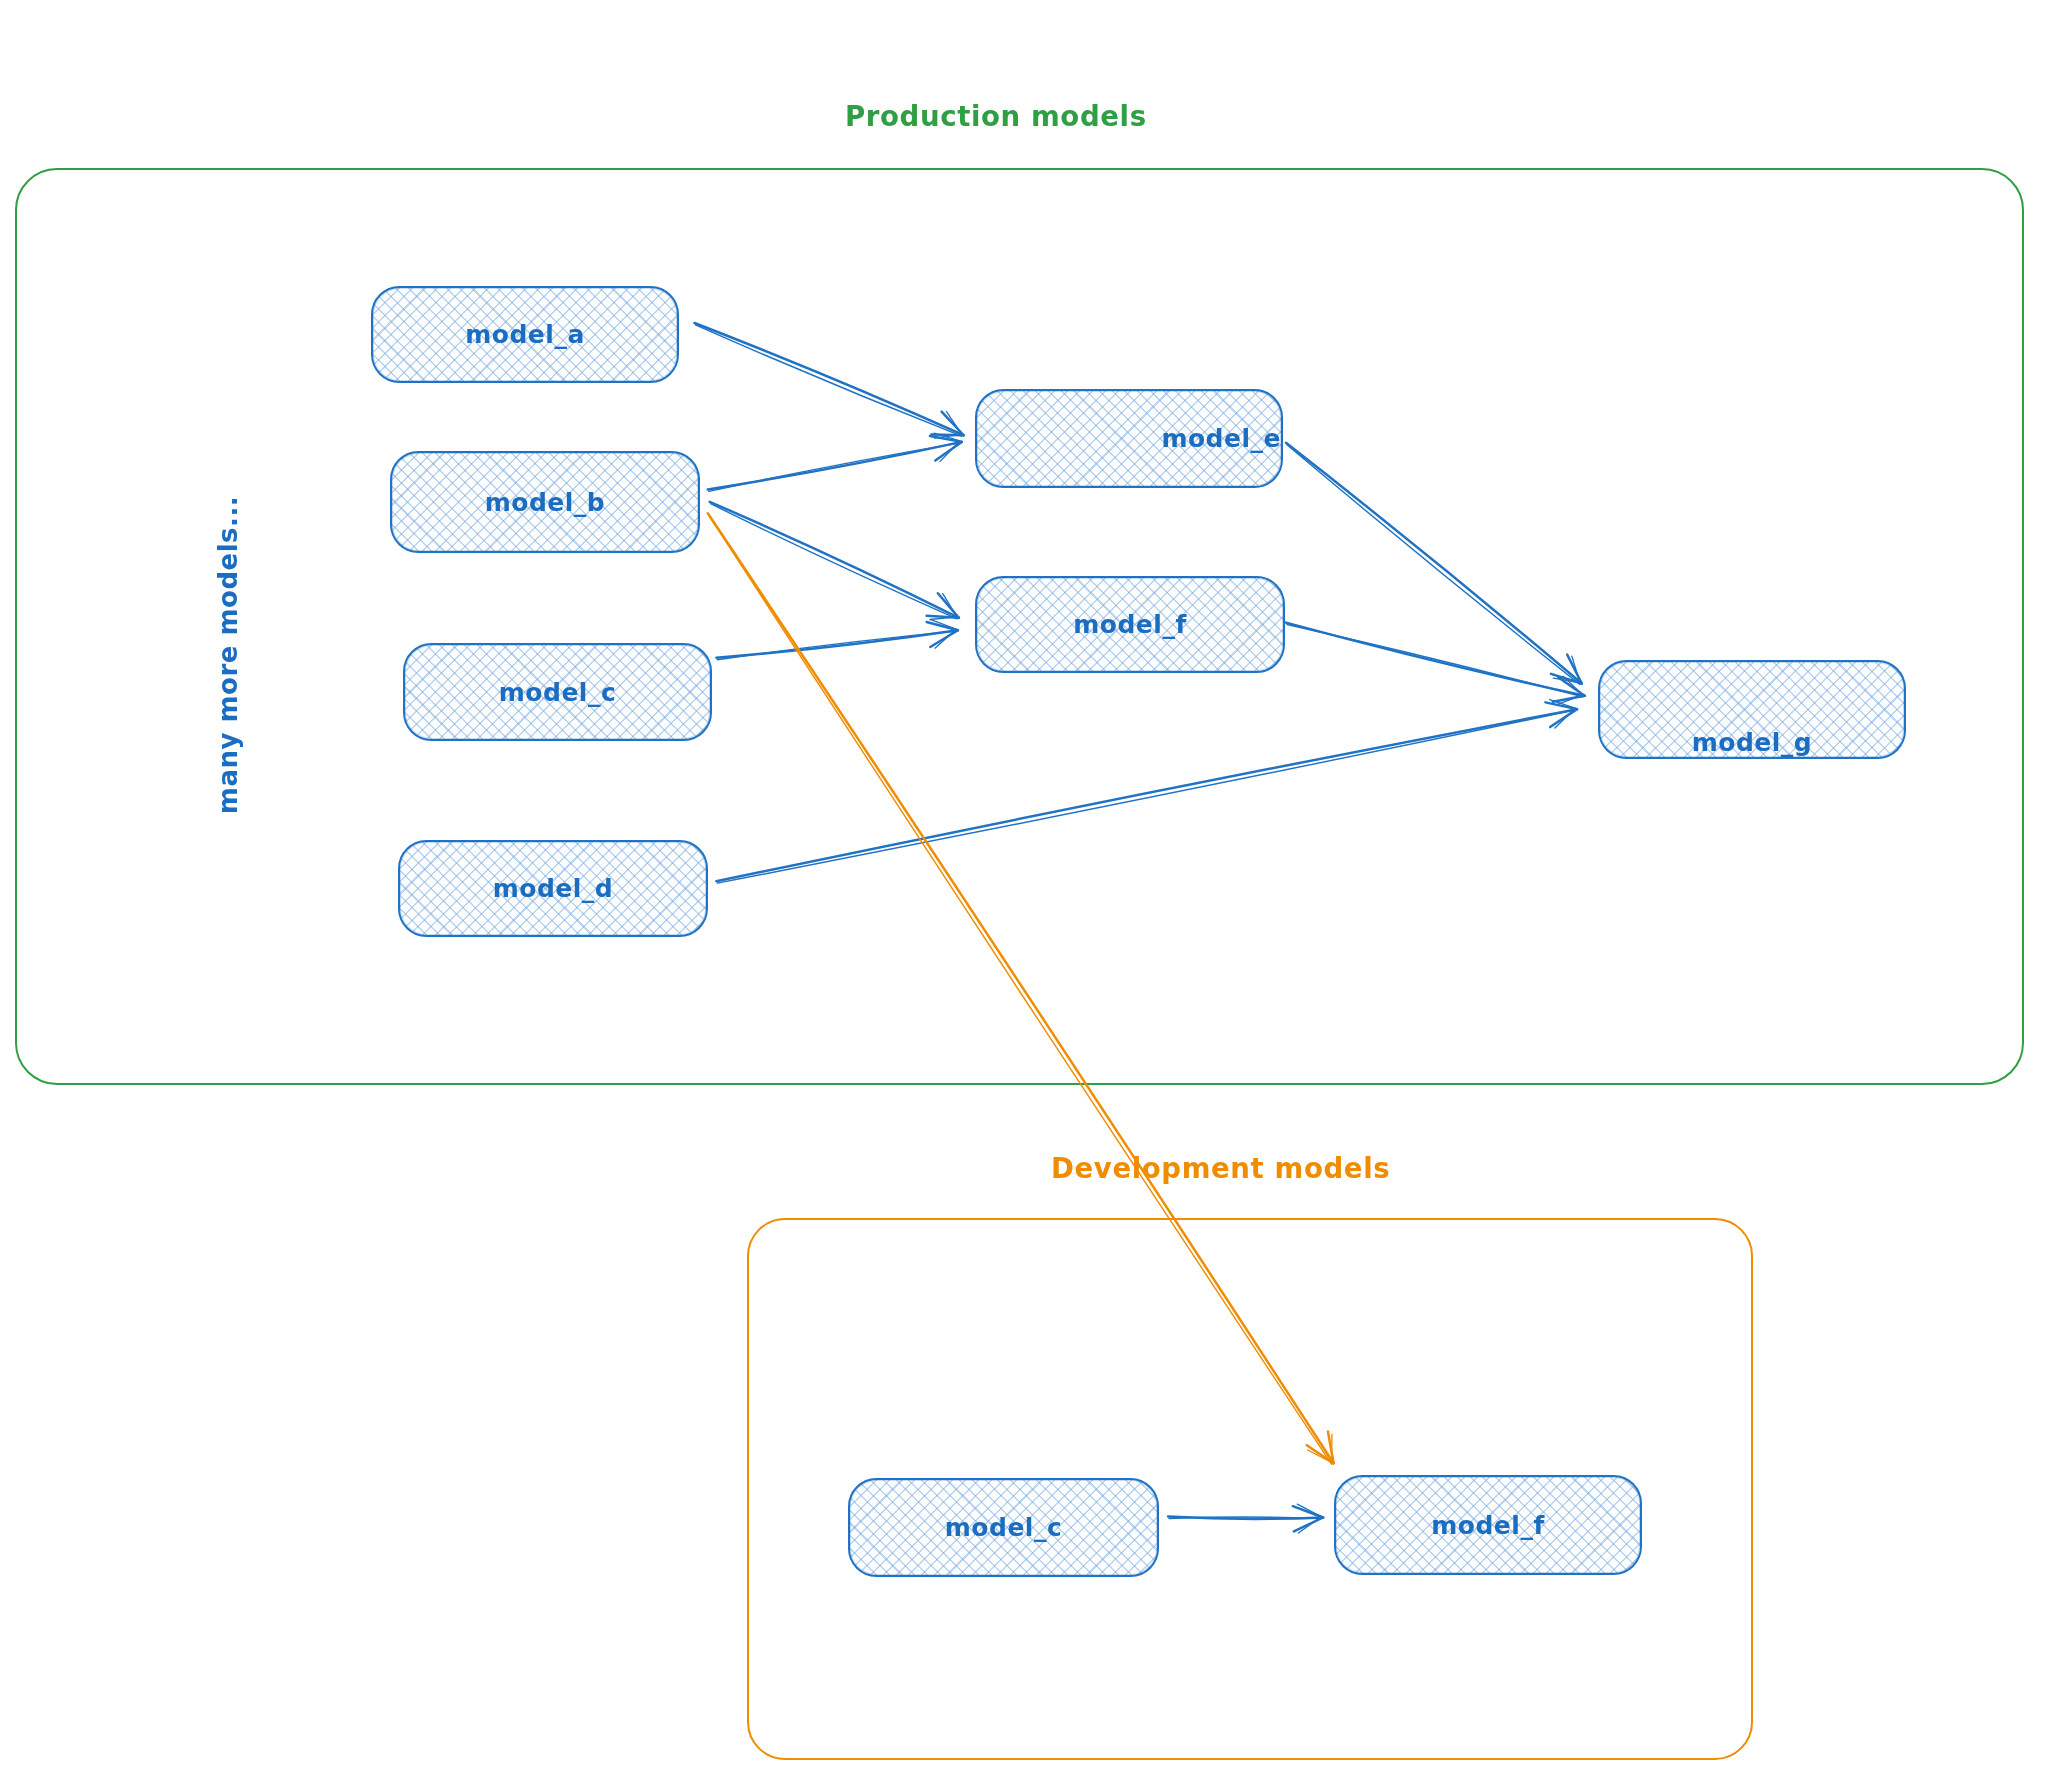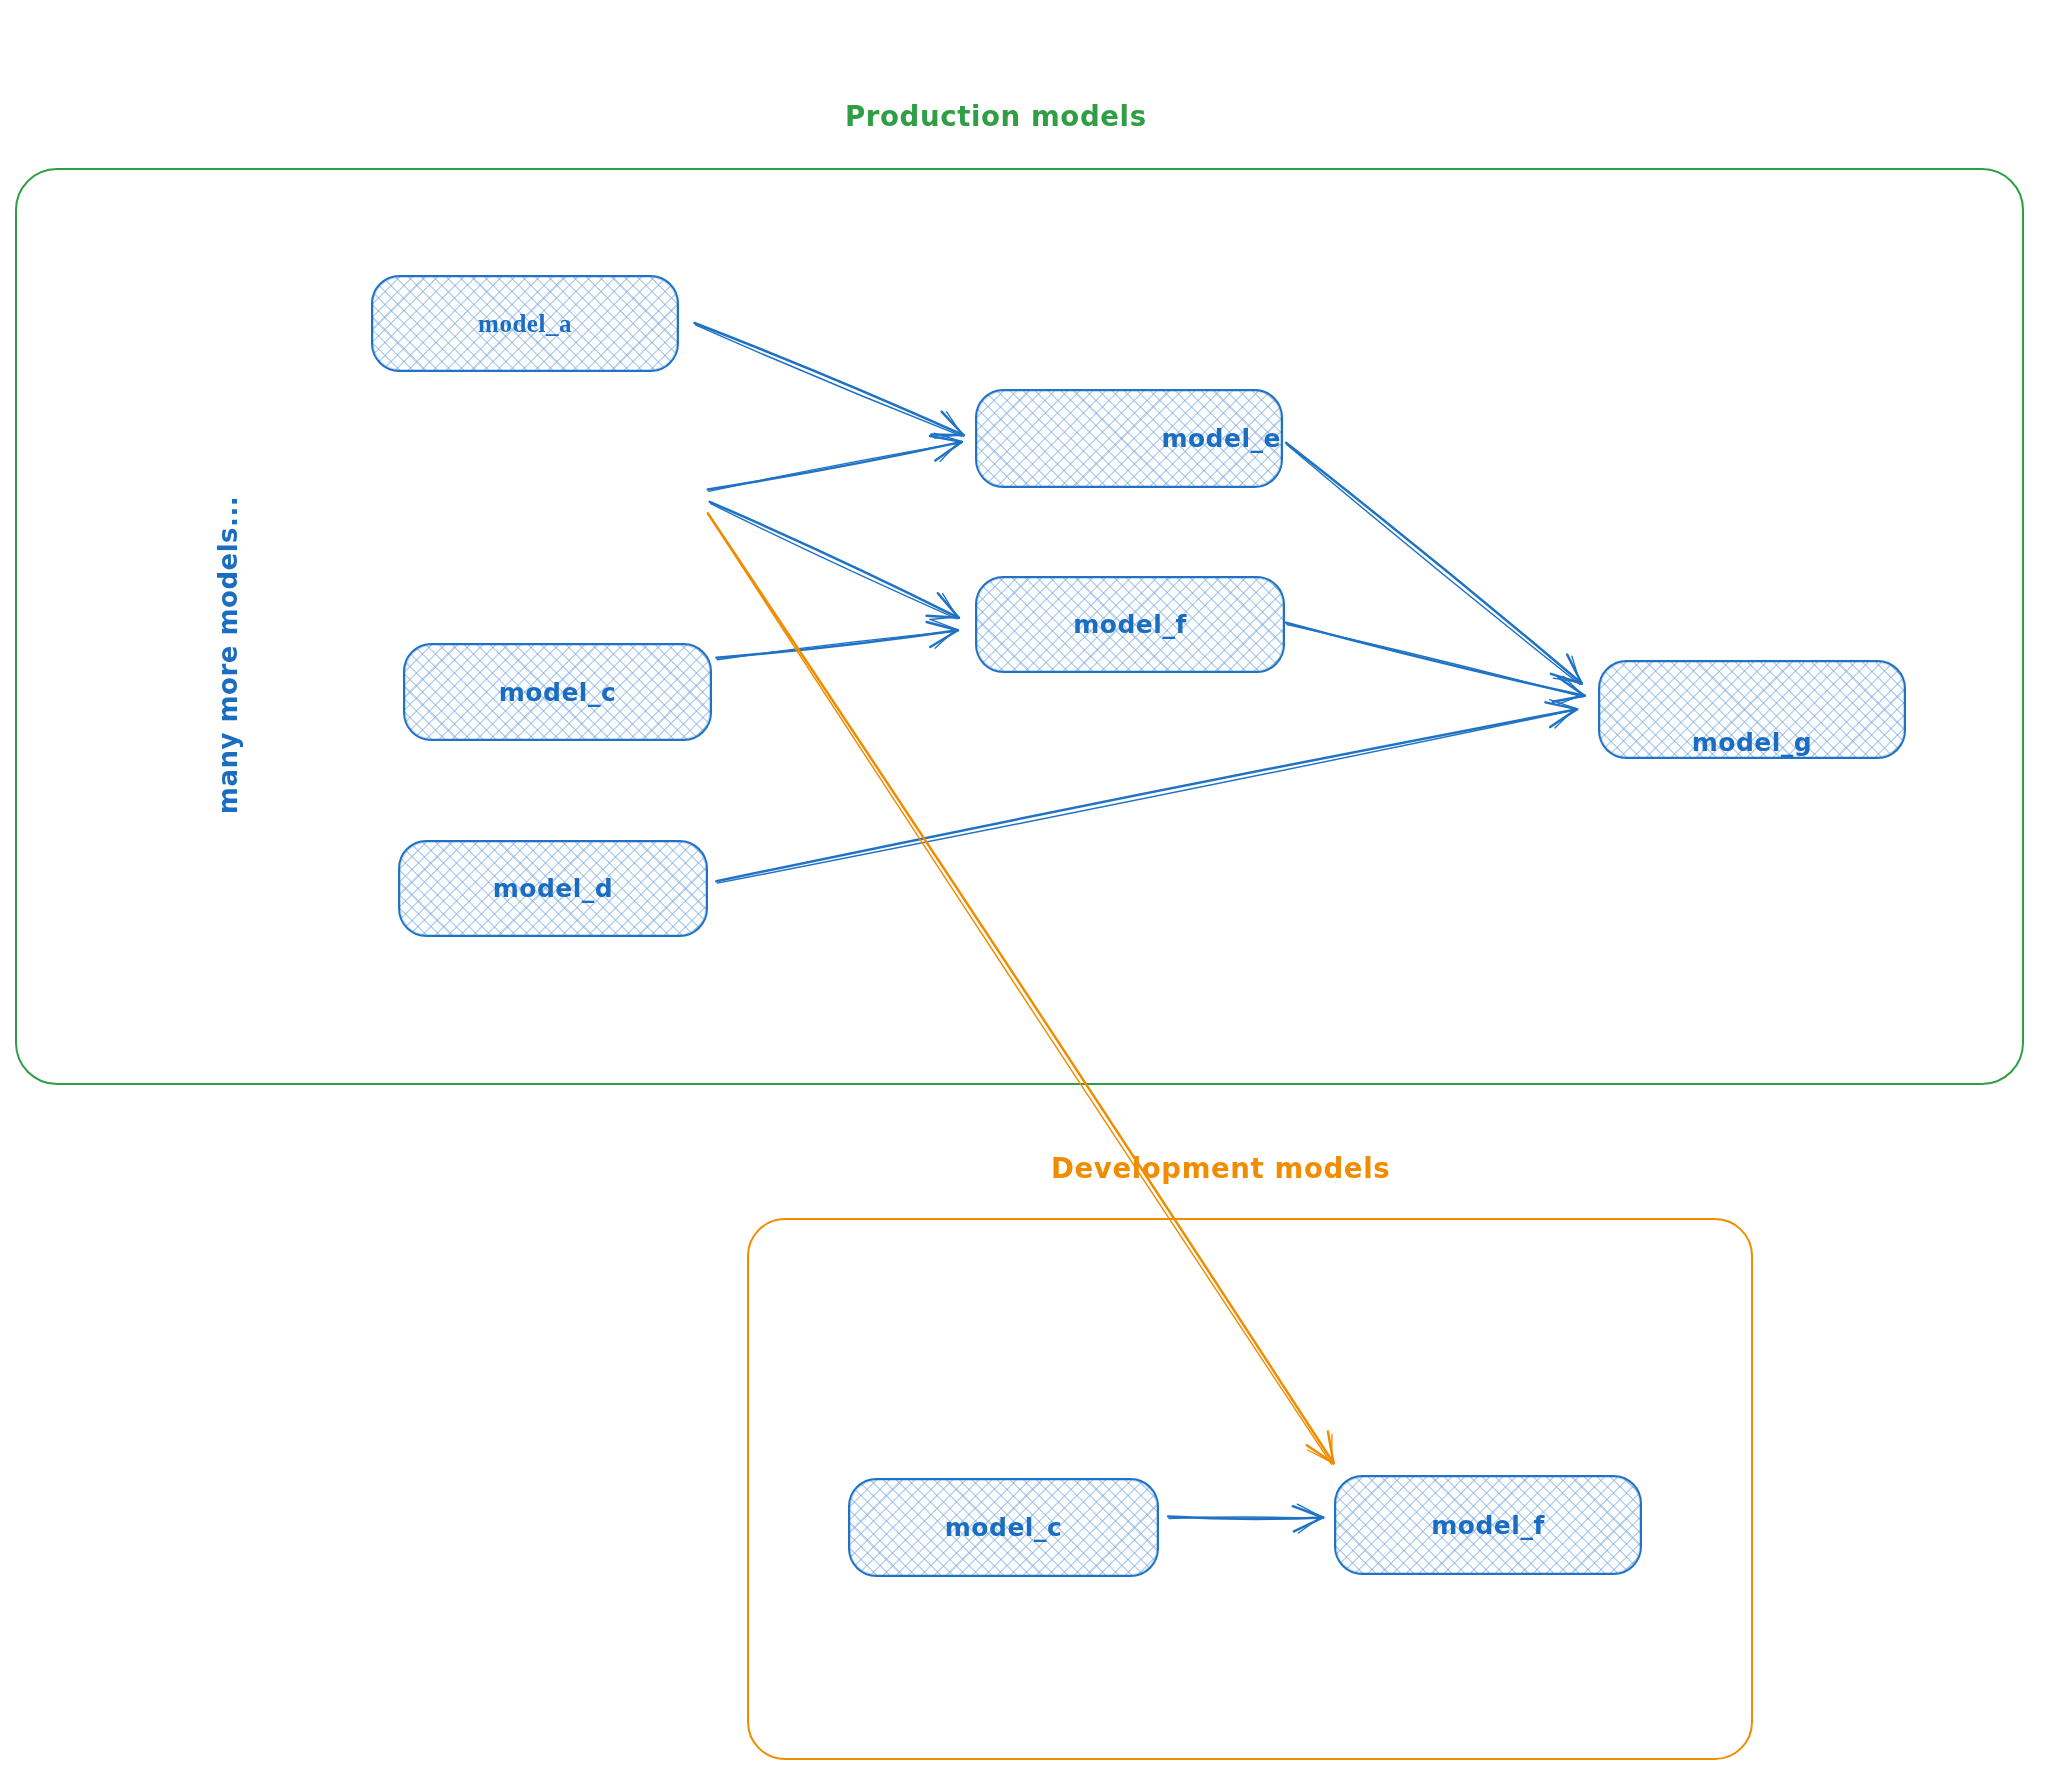--- a/index.html
+++ b/index.html
@@ -33,22 +33,25 @@
   #edges{position:absolute;left:0;top:0;pointer-events:none;}
 </style>
 </head>
 <body>
 
 <div id="canvas">
   <div class="container-box" style="left: 15px; top: 136px; width: 2005px; height: 913px; border-color: rgb(47, 158, 68); border-radius: 42px;"></div>
     <div class="container-title" style="left: 845px; top: 68px; color: rgb(47, 158, 68);">Production models</div>
     <div class="container-box" style="left: 747px; top: 1186px; width: 1002px; height: 538px; border-color: rgb(240, 140, 0); border-radius: 38px;"></div>
     <div class="container-title" style="left: 1051px; top: 1120px; color: rgb(240, 140, 0);">Development models</div>
-    <div class="node" style="left: 371px; top: 243px; width: 304px; height: 93px; font-family: Liberation Serif, serif;">
+    <div class="node" style="left: 371px; top: 254px; width: 304px; height: 93px;">
       <span class="node-label">model_a</span>
+    </div>
+    <div class="node" style="left: 390px; top: 419px; width: 306px; height: 98px;">
+      <span class="node-label">model_b</span>
     </div>
     <div class="node" style="left: 403px; top: 611px; width: 305px; height: 94px;">
       <span class="node-label">model_c</span>
     </div>
     <div class="node" style="left: 398px; top: 808px; width: 306px; height: 93px;">
       <span class="node-label">model_d</span>
     </div>
     <div class="node" style="left: 975px; top: 357px; width: 304px; height: 95px; justify-content: flex-end;">
       <span class="node-label">model_e</span>
     </div>

